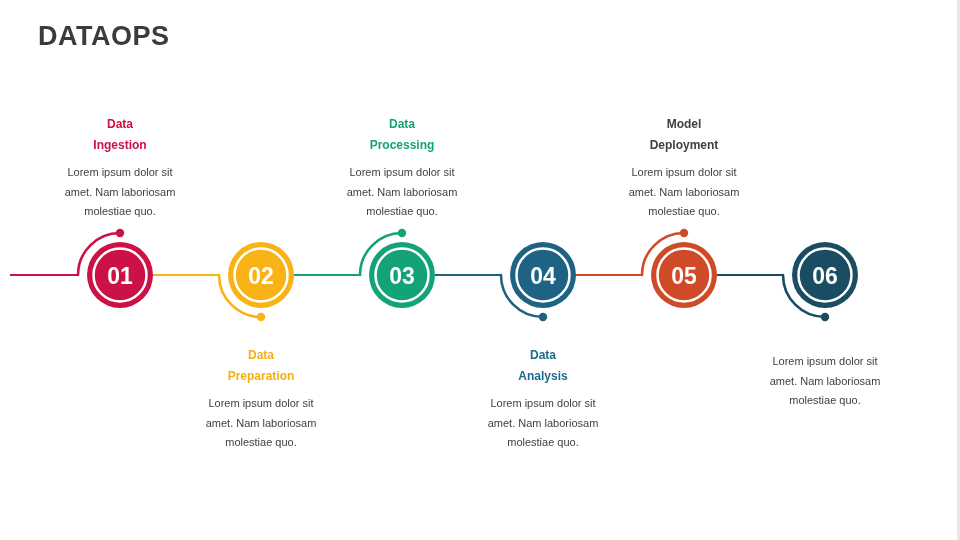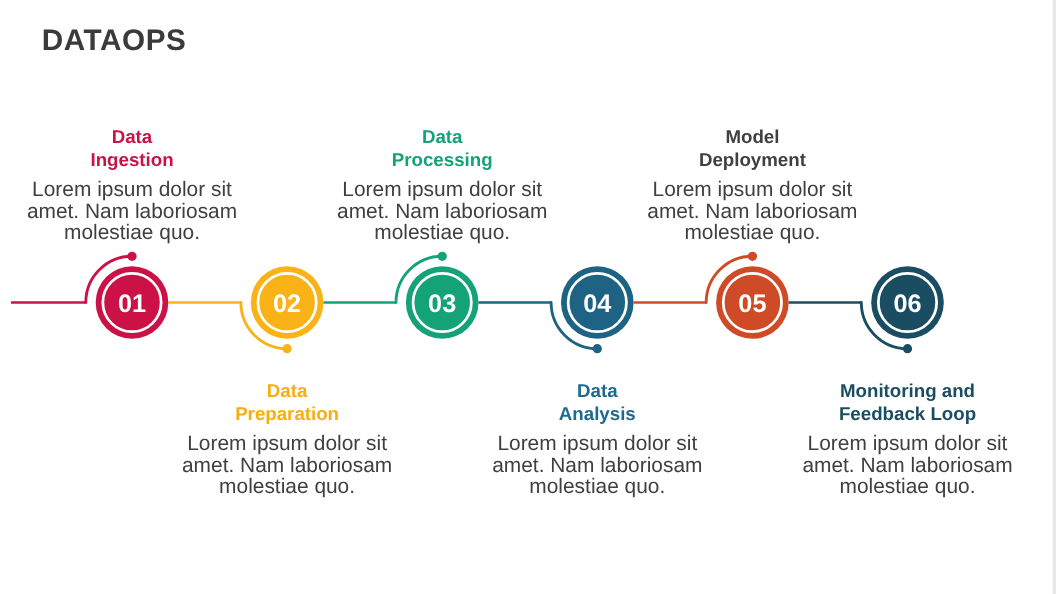--- a/index.html
+++ b/index.html
@@ -29,28 +29,28 @@
   }
   #timeline-svg { position: absolute; left: 0; top: 0; }
   .step-label {
     position: absolute;
     width: 200px;
     text-align: center;
   }
   .lb-top { top: 114px; }
   .lb-bottom { top: 345px; }
   .step-title {
-    font-size: 17px;
+    font-size: 12px;
     font-weight: 700;
     line-height: 21px;
     white-space: pre-line;
   }
   .step-desc {
     margin-top: 7px;
-    font-size: 19px;
+    font-size: 11px;
     line-height: 19.5px;
     color: #3f3f3f;
     white-space: pre-line;
   }
 </style>
 </head>
 <body>
 
 <div class="slide" style="background: rgb(255, 255, 255);">
 
@@ -131,20 +131,18 @@
 
   <div class="step-label lb-top" style="left:584px">
     <div class="step-title" style="color: #404040;">Model
 Deployment</div>
     <div class="step-desc" style="color: rgb(63, 63, 63);">Lorem ipsum dolor sit
 amet. Nam laboriosam
 molestiae quo.</div>
   </div>
 
   <div class="step-label lb-bottom" style="left:725px">
-    <div class="step-title" style="color: rgb(26, 77, 98);">Monitoring and
-Feedback Loop</div>
     <div class="step-desc" style="color: rgb(63, 63, 63);">Lorem ipsum dolor sit
 amet. Nam laboriosam
 molestiae quo.</div>
   </div>
 
 </div>
 
 </body></html>

